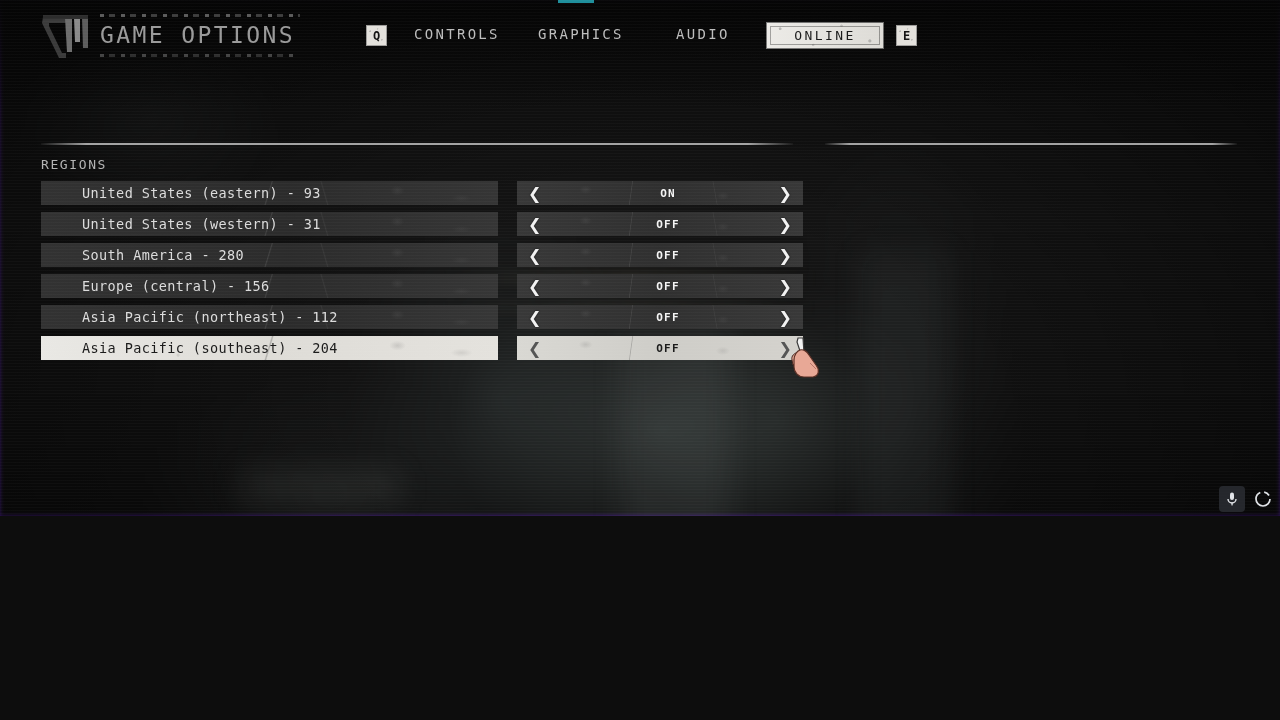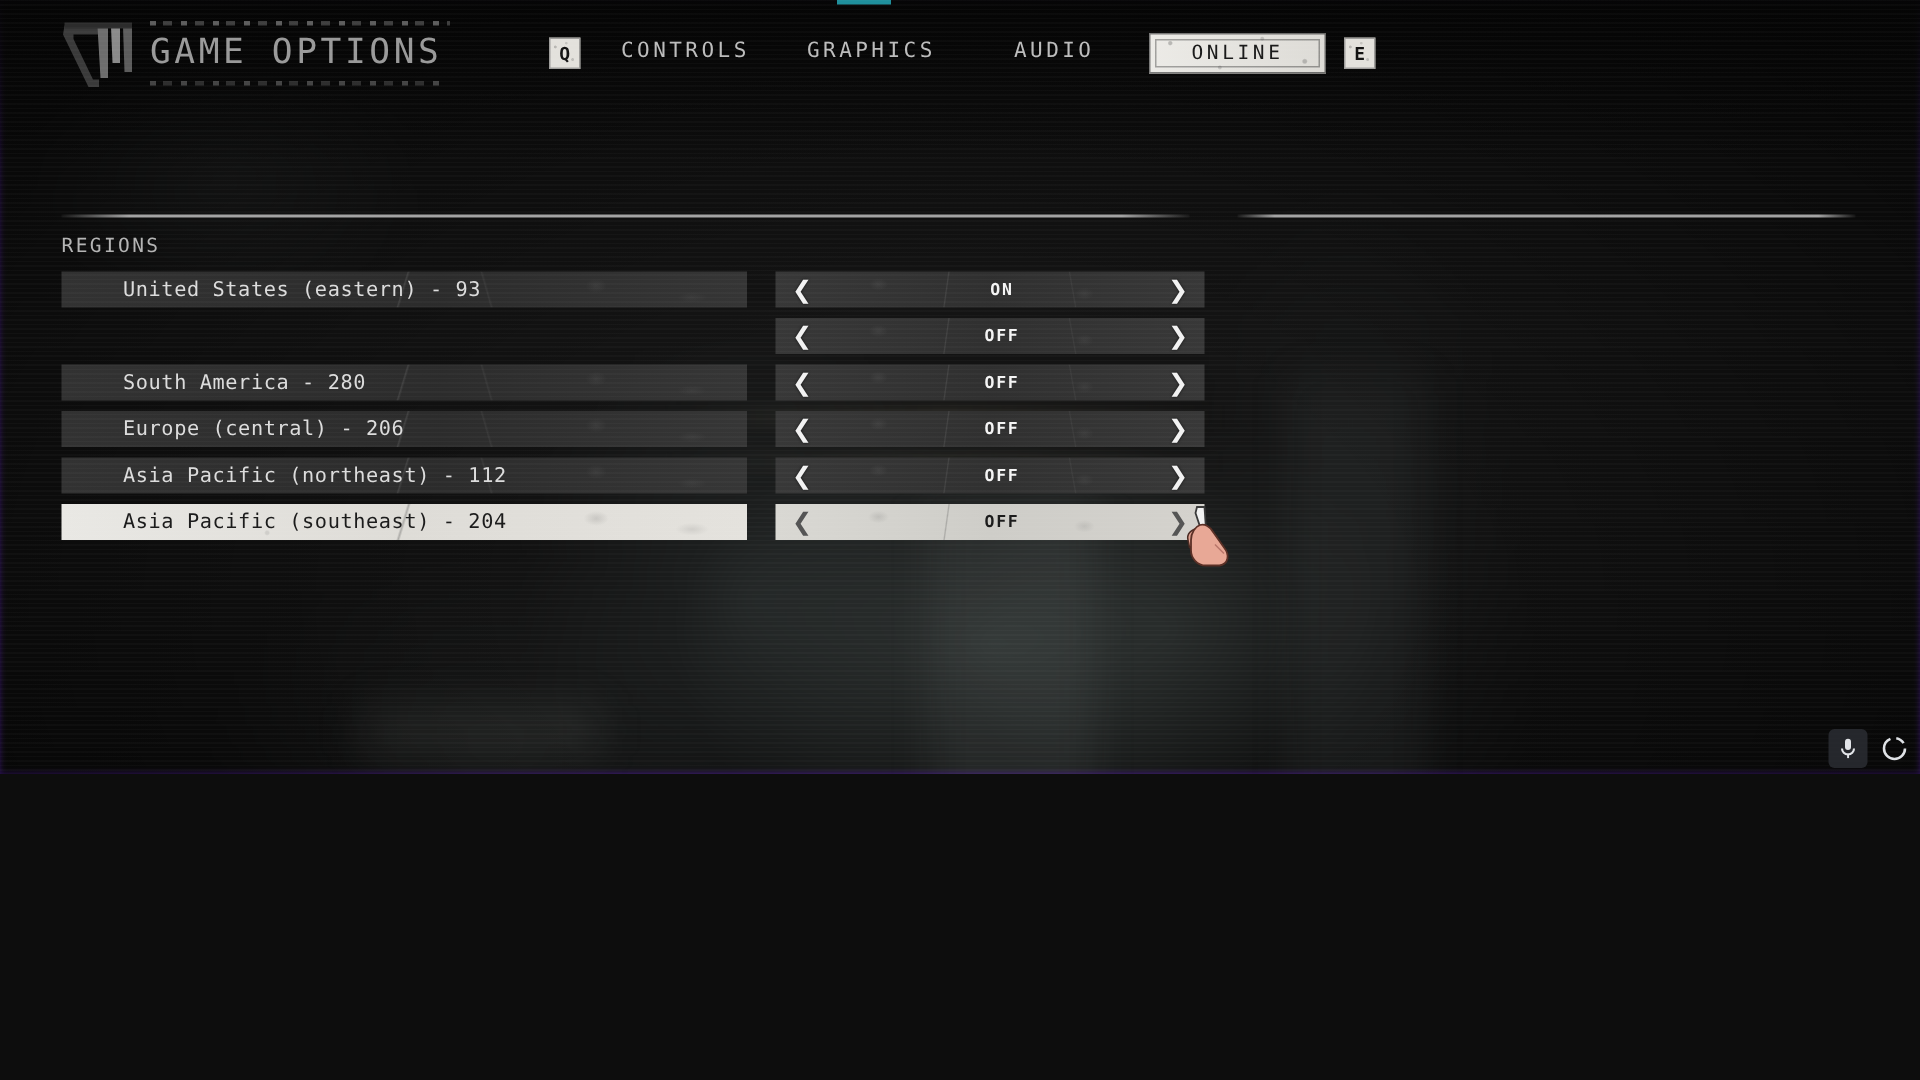--- a/index.html
+++ b/index.html
@@ -485,39 +485,42 @@
         <div class="opt-label-panel">
           <div class="opt-label">United States (eastern) - 93</div>
         </div>
         <div class="opt-toggle-panel">
           <div class="arrow arrow-left">❮</div>
           <div class="opt-value">ON</div>
           <div class="arrow arrow-right">❯</div>
         </div>
       </div>
       <div class="opt-row">
+        <div class="opt-label-panel">
+          <div class="opt-label">United States (western) - 31</div>
+        </div>
         <div class="opt-toggle-panel">
           <div class="arrow arrow-left">❮</div>
           <div class="opt-value">OFF</div>
           <div class="arrow arrow-right">❯</div>
         </div>
       </div>
       <div class="opt-row">
         <div class="opt-label-panel">
           <div class="opt-label">South America - 280</div>
         </div>
         <div class="opt-toggle-panel">
           <div class="arrow arrow-left">❮</div>
           <div class="opt-value">OFF</div>
           <div class="arrow arrow-right">❯</div>
         </div>
       </div>
       <div class="opt-row">
         <div class="opt-label-panel">
-          <div class="opt-label">Europe (central) - 206</div>
+          <div class="opt-label">Europe (central) - 156</div>
         </div>
         <div class="opt-toggle-panel">
           <div class="arrow arrow-left">❮</div>
           <div class="opt-value">OFF</div>
           <div class="arrow arrow-right">❯</div>
         </div>
       </div>
       <div class="opt-row">
         <div class="opt-label-panel">
           <div class="opt-label">Asia Pacific (northeast) - 112</div>

